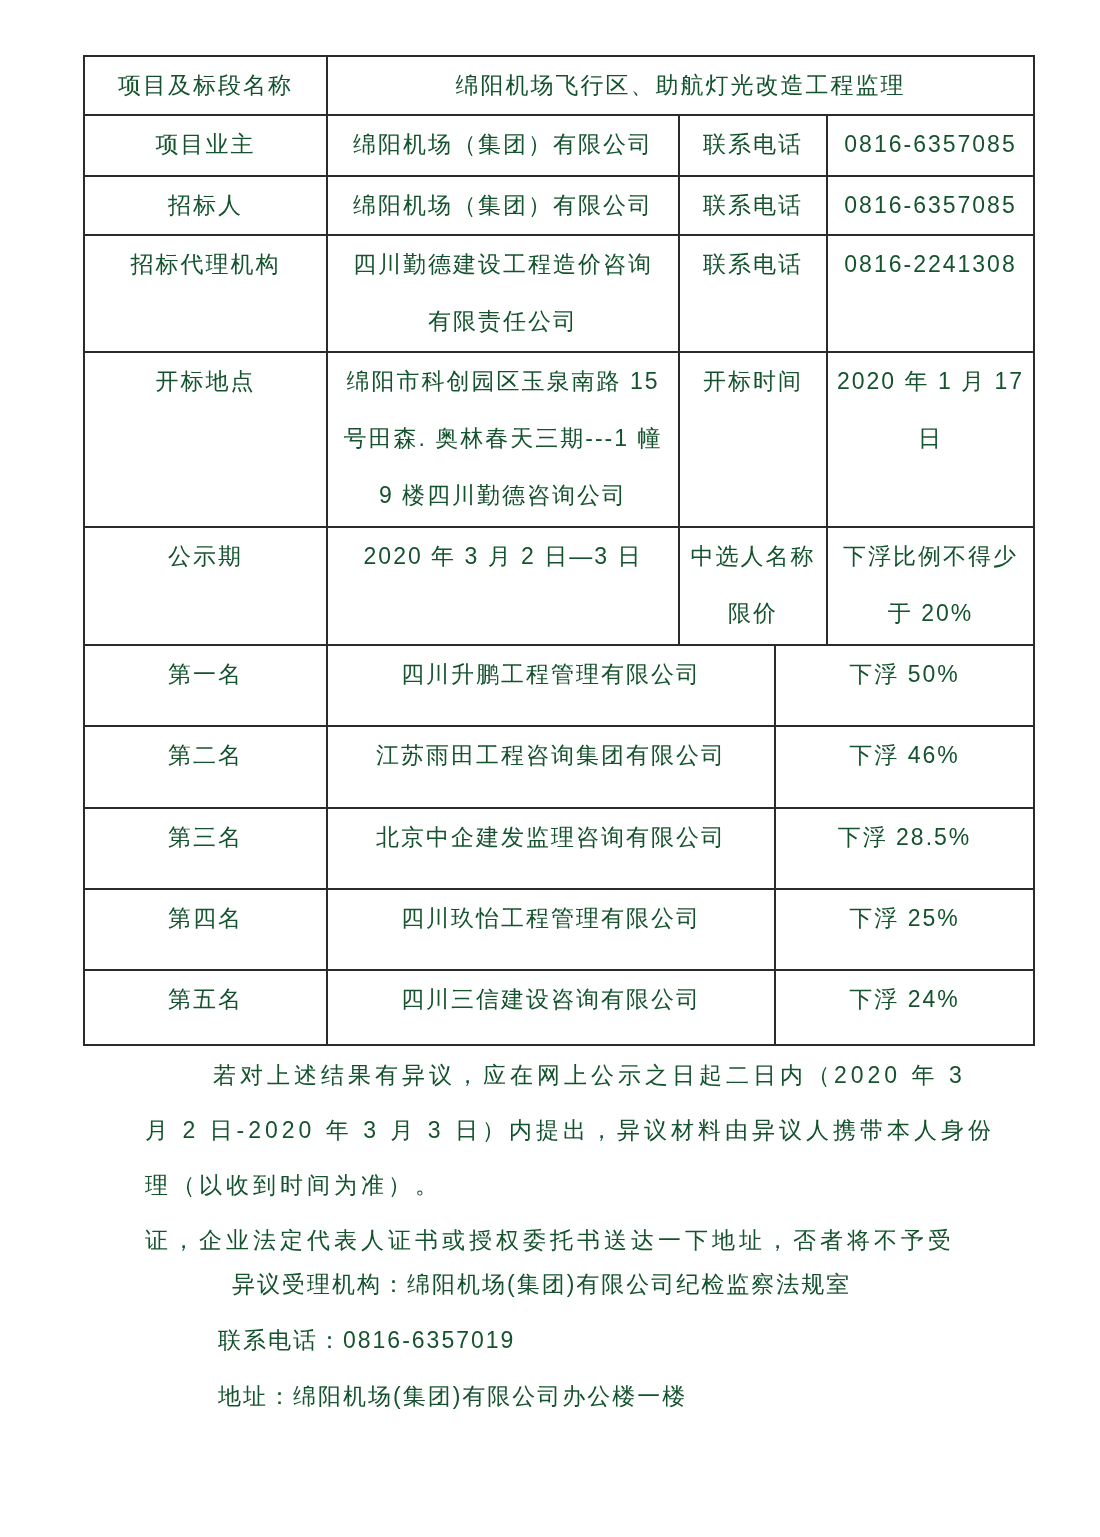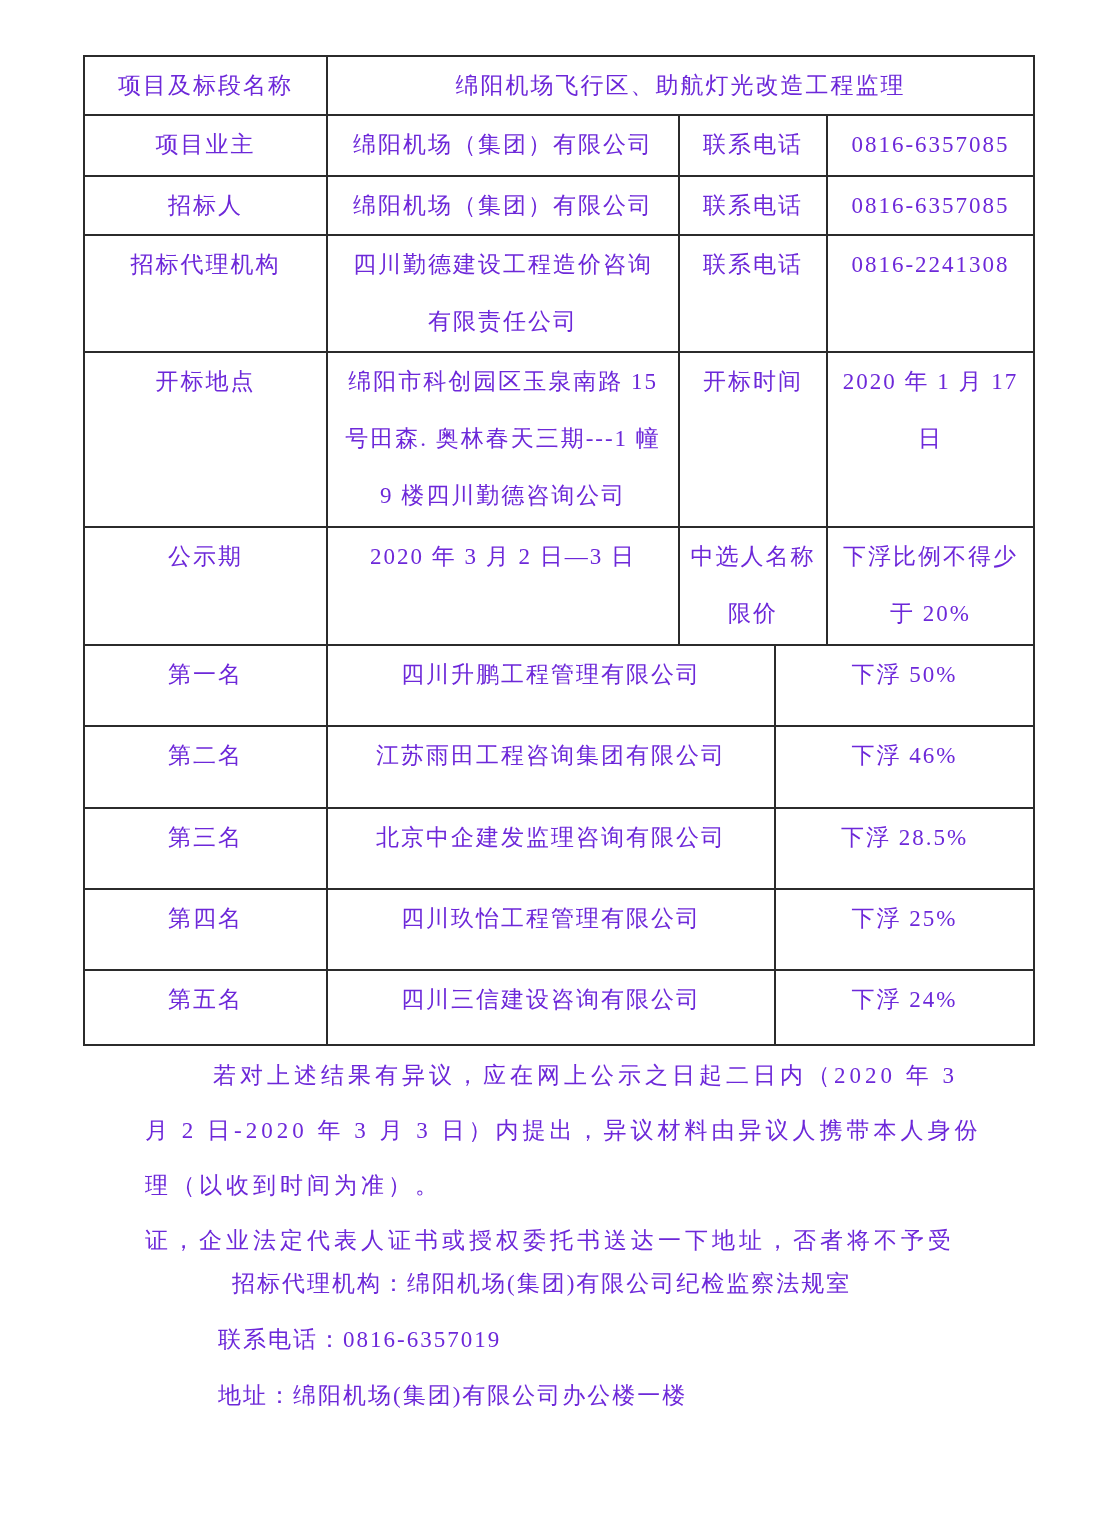--- a/index.html
+++ b/index.html
@@ -2,22 +2,22 @@
 <html><head>
 <meta charset="utf-8">
 <style>
   html, body { margin: 0; padding: 0; background: #ffffff; }
   .page {
     position: relative;
     width: 1100px;
     height: 1537px;
     background: #ffffff;
     overflow: hidden;
-    font-family: Liberation Serif, serif;
-    color: #6d28d9;
+    font-family: Liberation Sans, sans-serif;
+    color: #14532d;
   }
   table.tbl {
     border-collapse: collapse;
     margin-left: 83px;
     table-layout: fixed;
   }
   table.tbl.upper { margin-top: 55px; }
   table.tbl.lower { margin-top: -2px; }
   .tbl td {
     border: 2px solid #2b2b2b;
@@ -161,19 +161,19 @@
     </table>
 
   <div class="notice">
     <div class="para">
       <div class="pline indent">若对上述结果有异议，应在网上公示之日起二日内（2020 年 3</div>
       <div class="pline">月 2 日-2020 年 3 月 3 日）内提出，异议材料由异议人携带本人身份</div>
       <div class="pline">理（以收到时间为准）。</div>
       <div class="pline">证，企业法定代表人证书或授权委托书送达一下地址，否者将不予受</div>
     </div>
     <div class="contacts">
-      <div class="cline c-first">招标代理机构：绵阳机场(集团)有限公司纪检监察法规室</div>
+      <div class="cline c-first">异议受理机构：绵阳机场(集团)有限公司纪检监察法规室</div>
       <div class="cline">联系电话：0816-6357019</div>
       <div class="cline">地址：绵阳机场(集团)有限公司办公楼一楼</div>
     </div>
   </div>
 
 </div>
 
 </body></html>

